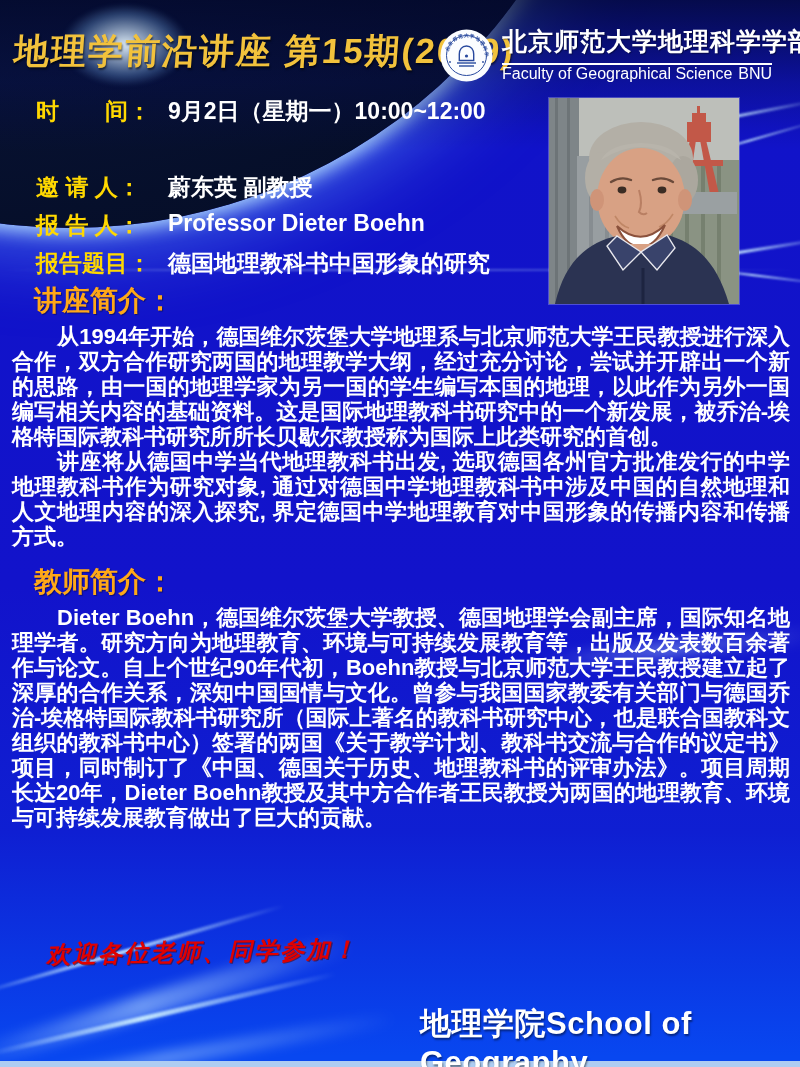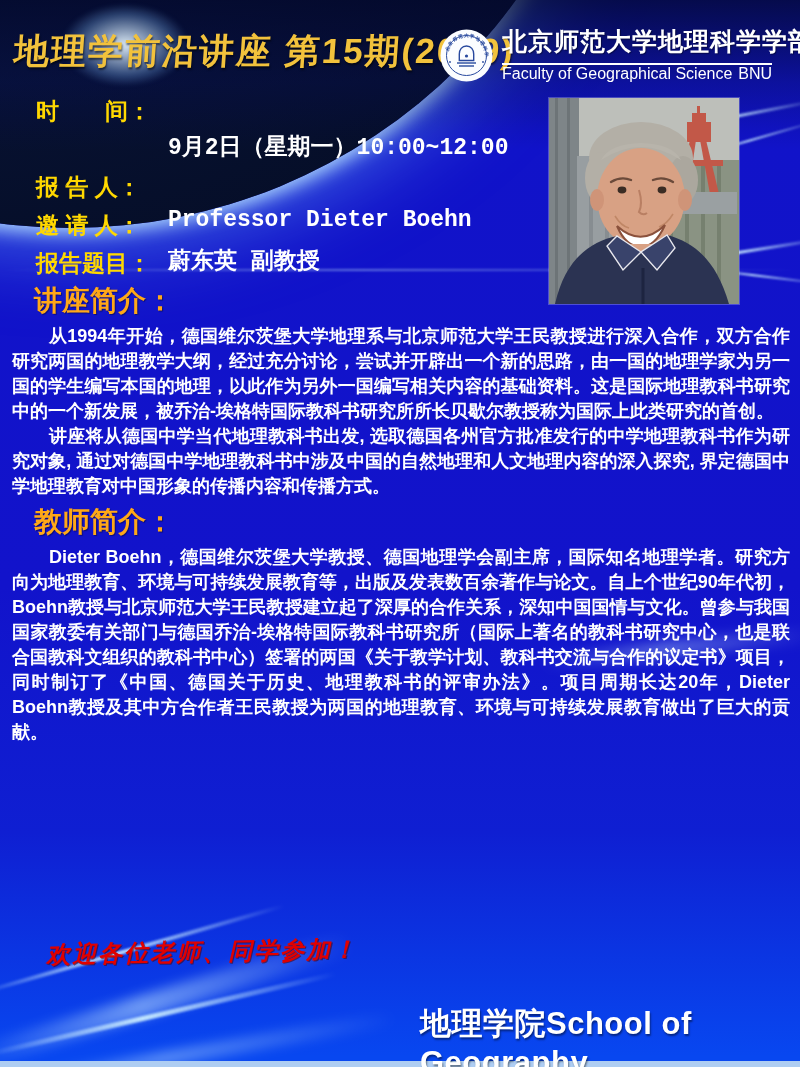--- a/index.html
+++ b/index.html
@@ -36,30 +36,30 @@
   .logo{position:absolute;left:440px;top:29px;width:53px;height:53px;}
   .org{position:absolute;left:502px;top:25px;width:270px;color:#fff;}
   .org-cn{font-size:25px;font-weight:bold;letter-spacing:1px;white-space:nowrap;
     padding-bottom:5px;border-bottom:2px solid #fff;text-shadow:1px 1px 1px rgba(0,0,0,.4);}
   .org-en{display:flex;justify-content:space-between;
     font-size:16px;font-weight:normal;}
   
   .info{position:absolute;left:36px;top:96px;width:520px;}
   .info-row{display:flex;align-items:flex-start;height:38px;font-size:23px;font-weight:bold;}
   .info-label{color:#ffd800;width:132px;flex:0 0 132px;white-space:nowrap;}
-  .info-value{color:#fff;font-family:Liberation Mono, monospace;white-space:nowrap;margin-top:35px;}
+  .info-value{color:#fff;font-family:Liberation Sans, sans-serif;white-space:nowrap;}
   
   .photo{position:absolute;left:549px;top:98px;width:190px;height:206px;
     box-shadow:0 0 0 1px rgba(255,255,255,.25);}
   
   .body-col{position:absolute;left:12px;top:282px;width:778px;color:#fff;}
   .sec-heading{font-size:28px;font-weight:bold;color:#ffa818;margin:0 0 4px 22px;
     text-shadow:1px 1px 1px rgba(0,0,0,.4);}
-  .sec-heading.second{margin-top:4px;}
-  .body-col p{margin:0;font-size:18px;line-height:25px;font-weight:bold;
+  .sec-heading.second{margin-top:14px;}
+  .body-col p{margin:0;font-size:22px;line-height:25px;font-weight:bold;
     text-align:justify;text-indent:2.05em;letter-spacing:0;}
   
   .welcome{position:absolute;left:46px;top:936px;font-size:24px;font-weight:bold;
     font-style:italic;font-family:"Liberation Serif",serif;color:#e10000;
     letter-spacing:2px;transform:rotate(-1deg);text-shadow:1px 1px 0 rgba(80,0,0,.55);}
   .footer{position:absolute;left:420px;top:1003px;font-size:31px;font-weight:bold;
     color:#fff;letter-spacing:.5px;text-shadow:1px 2px 2px rgba(0,0,0,.45);}
 </style>
 </head>
 <body>
@@ -113,29 +113,30 @@
   </div>
 
   <div class="info">
     <div class="info-row">
       <span class="info-label">时　　间：</span>
       <span class="info-value">9月2日（星期一）10:00~12:00</span>
     </div>
     <div class="info-row">
     </div>
     <div class="info-row">
+      <span class="info-label">邀 请 人：</span>
+      <span class="info-value">蔚东英 副教授</span>
+    </div>
+    <div class="info-row">
       <span class="info-label">报 告 人：</span>
       <span class="info-value">Professor Dieter Boehn</span>
     </div>
     <div class="info-row">
-      <span class="info-label">邀 请 人：</span>
-      <span class="info-value">蔚东英 副教授</span>
-    </div>
-    <div class="info-row">
       <span class="info-label">报告题目：</span>
+      <span class="info-value">德国地理教科书中国形象的研究</span>
     </div>
   </div>
 
   <div class="photo">
     <svg viewBox="0 0 190 206" width="190" height="206">
       <rect width="190" height="206" fill="#bdbfba"></rect>
       <rect x="0" y="0" width="30" height="206" fill="#7e8588"></rect>
       <rect x="6" y="0" width="3" height="206" fill="#6d7477"></rect>
       <rect x="18" y="0" width="3" height="206" fill="#6d7477"></rect>
       <rect x="28" y="58" width="88" height="148" fill="#989ea1"></rect>

